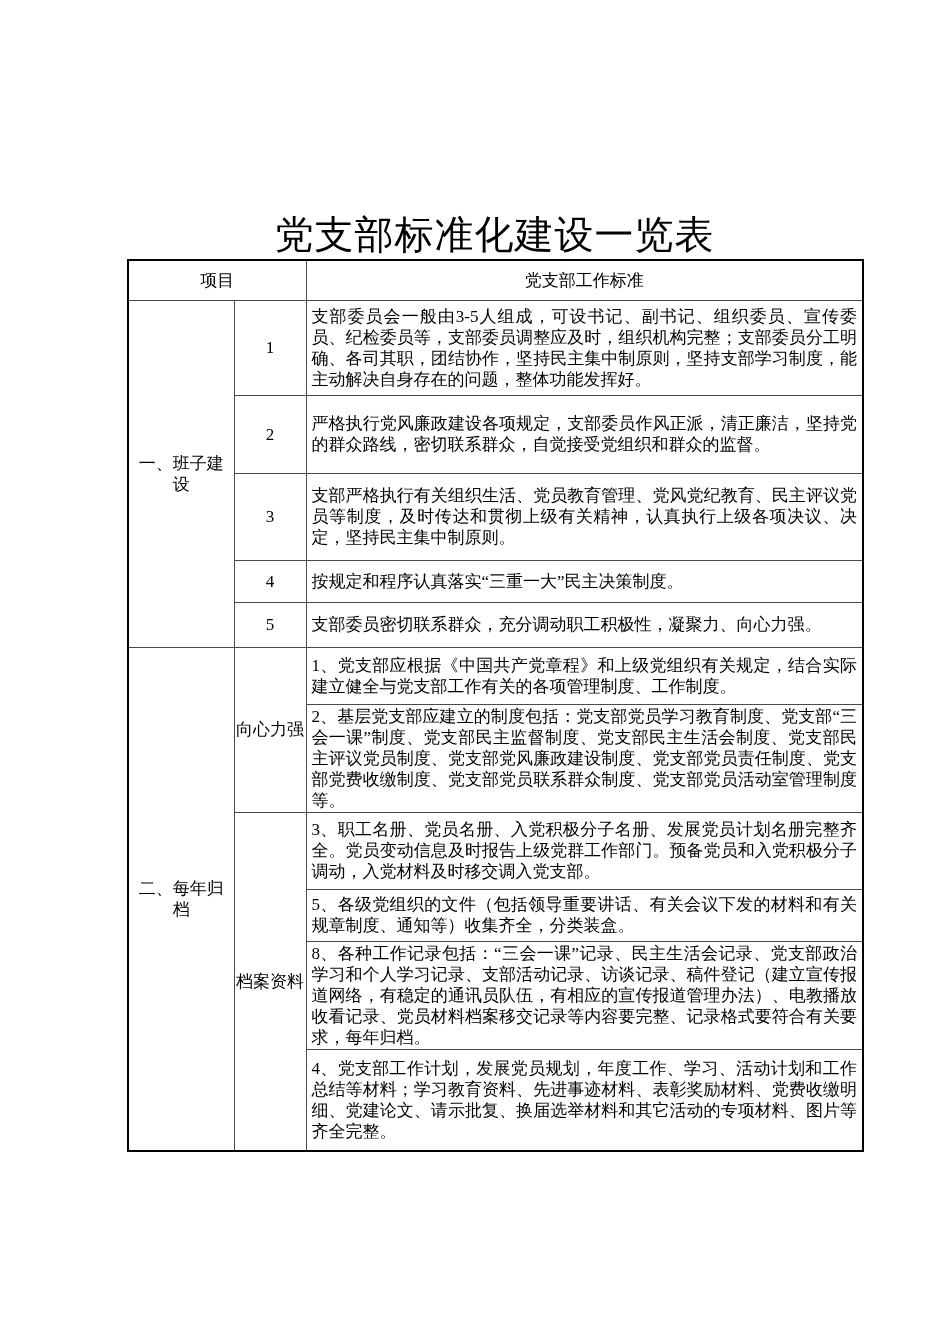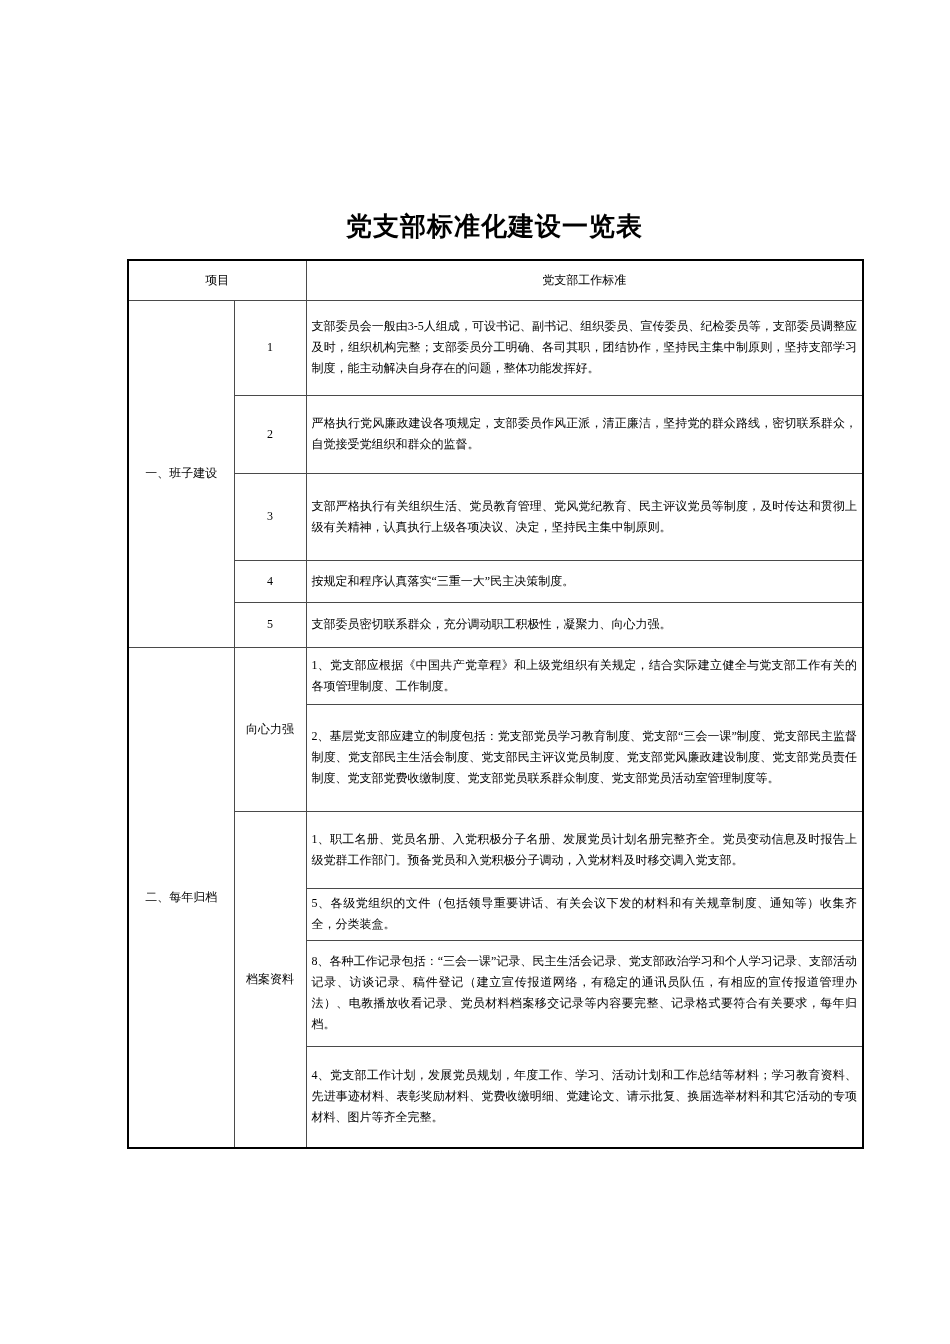--- a/index.html
+++ b/index.html
@@ -8,39 +8,39 @@
     background: #ffffff;
     position: relative;
     overflow: hidden;
     font-family: "Liberation Serif", "DejaVu Serif", serif;
     color: #000000;
   }
   .doc-title {
     position: absolute;
     left: 127px; top: 211px; width: 735px;
     text-align: center;
-    font-size: 26px;
-    font-weight: bold;
+    font-size: 39px;
+    font-weight: normal;
     letter-spacing: 1px;
     line-height: 1.25;
     white-space: nowrap;
   }
   table.standards {
     position: absolute;
     left: 127px; top: 259px;
     width: 735px;
     border-collapse: collapse;
     table-layout: fixed;
     border: 2px solid #000000;
     background: #ffffff;
   }
   td {
     border: 1px solid #4a4a4a;
     vertical-align: middle;
-    font-size: 12px;
+    font-size: 17px;
     line-height: 21px;
     padding: 1px 5px;
     overflow: hidden;
   }
   td.hdr {
     text-align: center;
     padding: 2px;
   }
   td.sec {
     text-align: center;
@@ -97,21 +97,21 @@
         <tr style="height: 57px;">
           <td class="sec" rowspan="6">二、每年归档</td>
           <td class="grp" rowspan="2">向心力强</td>
           <td class="content">1、党支部应根据《中国共产党章程》和上级党组织有关规定，结合实际建立健全与党支部工作有关的各项管理制度、工作制度。</td>
         </tr>
         <tr style="height: 107px;">
           <td class="content">2、基层党支部应建立的制度包括：党支部党员学习教育制度、党支部“三会一课”制度、党支部民主监督制度、党支部民主生活会制度、党支部民主评议党员制度、党支部党风廉政建设制度、党支部党员责任制度、党支部党费收缴制度、党支部党员联系群众制度、党支部党员活动室管理制度等。</td>
         </tr>
         <tr style="height: 77px;">
           <td class="grp" rowspan="4">档案资料</td>
-          <td class="content">1、职工名册、党员名册、入党积极分子名册、发展党员计划名册完整齐全。党员变动信息及时报告上级党群工作部门。预备党员和入党积极分子调动，入党材料及时移交调入党支部。</td>
+          <td class="content">3、职工名册、党员名册、入党积极分子名册、发展党员计划名册完整齐全。党员变动信息及时报告上级党群工作部门。预备党员和入党积极分子调动，入党材料及时移交调入党支部。</td>
         </tr>
         <tr style="height: 52px;">
           <td class="content">5、各级党组织的文件（包括领导重要讲话、有关会议下发的材料和有关规章制度、通知等）收集齐全，分类装盒。</td>
         </tr>
         <tr style="height: 106px;">
           <td class="content">8、各种工作记录包括：“三会一课”记录、民主生活会记录、党支部政治学习和个人学习记录、支部活动记录、访谈记录、稿件登记（建立宣传报道网络，有稳定的通讯员队伍，有相应的宣传报道管理办法）、电教播放收看记录、党员材料档案移交记录等内容要完整、记录格式要符合有关要求，每年归档。</td>
         </tr>
         <tr style="height: 102px;">
           <td class="content">4、党支部工作计划，发展党员规划，年度工作、学习、活动计划和工作总结等材料；学习教育资料、先进事迹材料、表彰奖励材料、党费收缴明细、党建论文、请示批复、换届选举材料和其它活动的专项材料、图片等齐全完整。</td>
         </tr>

